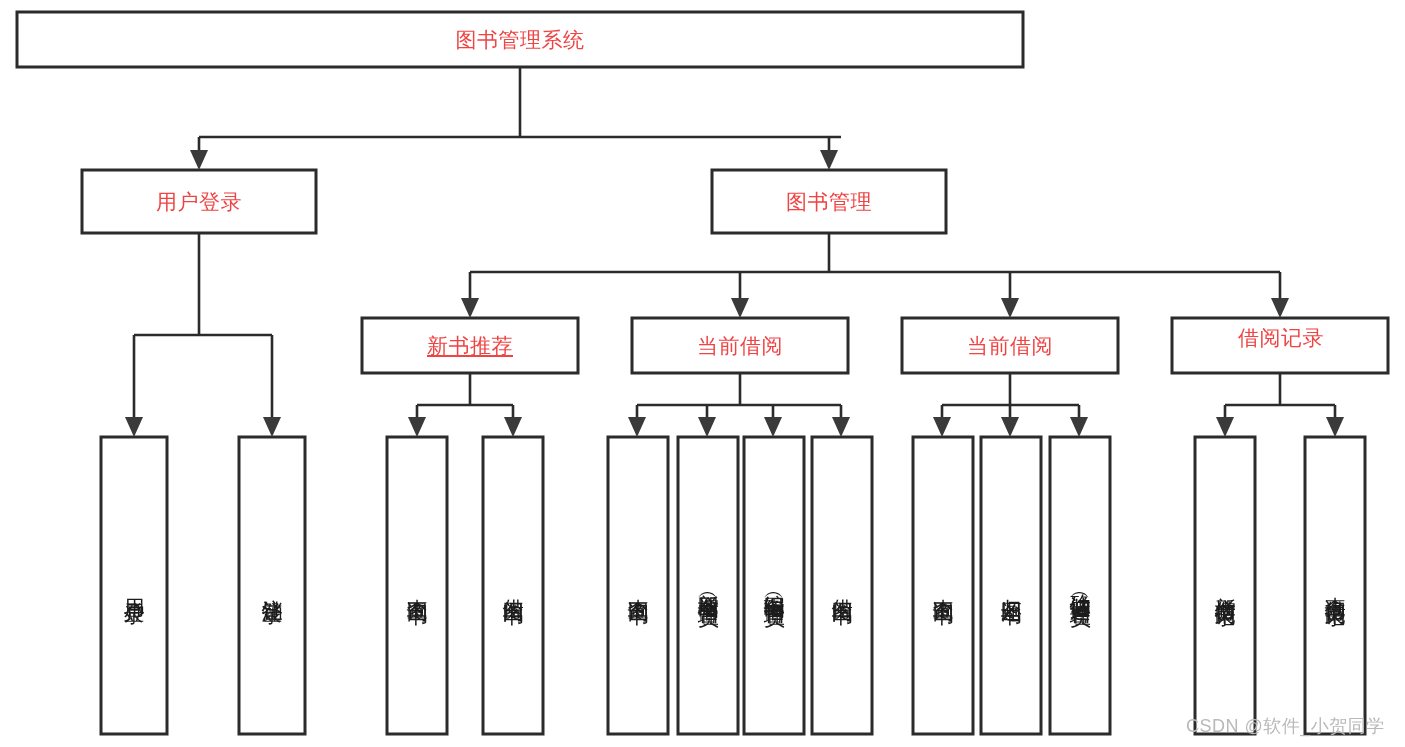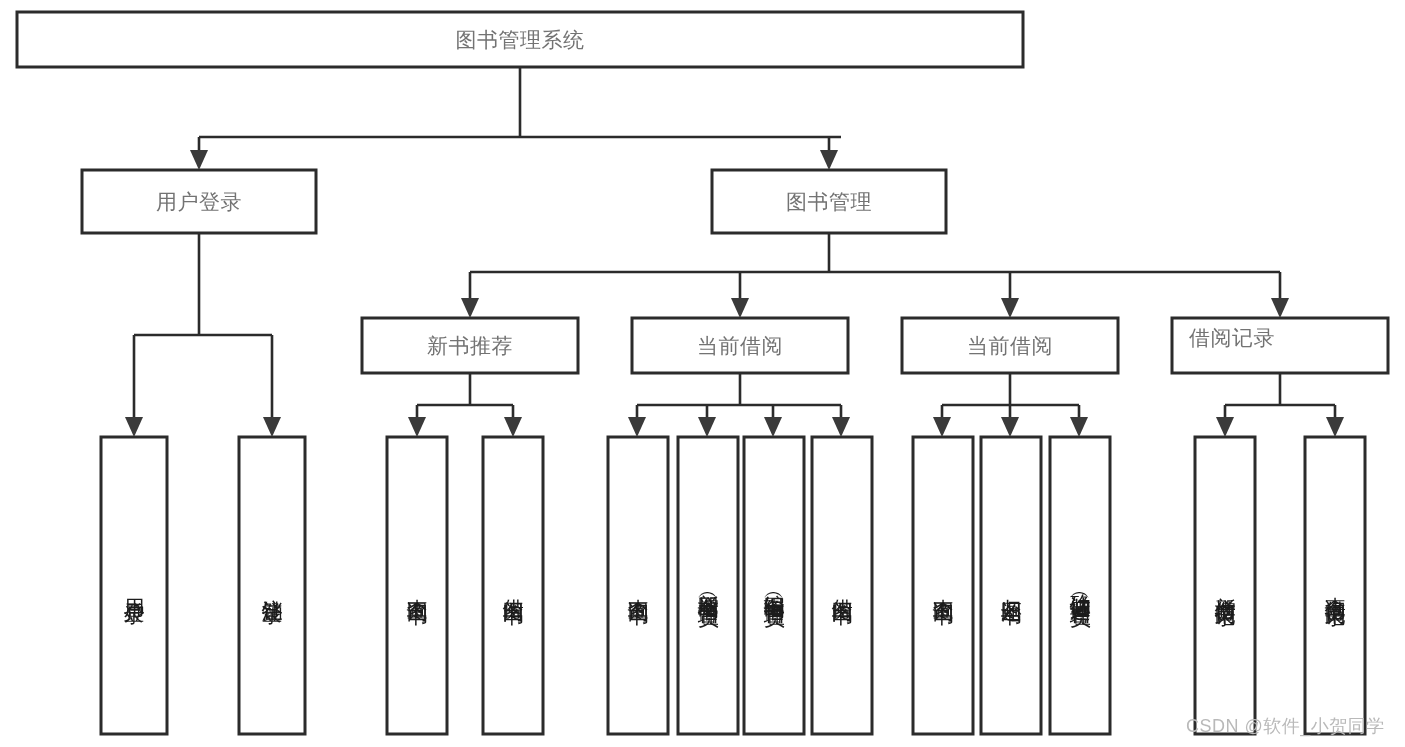--- a/index.html
+++ b/index.html
@@ -38,21 +38,21 @@
   }
   .arrow-head {
     fill: #3a3a3a;
     stroke: none;
   }
   .node-label-h {
     position: absolute;
     display: flex;
     align-items: center;
     justify-content: center;
-    color: #737373;
+    color: #ef4444;
     font-size: 21px;
     letter-spacing: 0.5px;
     white-space: nowrap;
     pointer-events: none;
   }
   .node-label-v {
     position: absolute;
     display: flex;
     align-items: center;
     justify-content: center;
@@ -183,24 +183,24 @@
 
     <rect class="node-box" x="1195" y="437" width="60" height="297"></rect>
     <rect class="node-box" x="1305" y="437" width="60" height="297"></rect>
   </svg>
 
   <div class="node-label-h" style="left:17px; top:12px; width:1006px; height:55px;">图书管理系统</div>
 
   <div class="node-label-h" style="left:82px; top:170px; width:234px; height:63px;">用户登录</div>
   <div class="node-label-h" style="left:712px; top:170px; width:234px; height:63px;">图书管理</div>
 
-  <div class="node-label-h" style="left:362px; top:318px; width:216px; height:55px;">新书推荐</div>
+  <div class="node-label-h" style="left:362px; top:318px; width:216px; height:55px;text-decoration:underline;">新书推荐</div>
   <div class="node-label-h" style="left:632px; top:318px; width:216px; height:55px;">当前借阅</div>
   <div class="node-label-h" style="left:902px; top:318px; width:216px; height:55px;">当前借阅</div>
-  <div class="node-label-h" style="left:1124px; top:318px; width:216px; height:39px;">借阅记录</div>
+  <div class="node-label-h" style="left:1173px; top:318px; width:216px; height:39px;">借阅记录</div>
 
   <div class="node-label-v" style="left:101px; top:437px; width:66px; height:297px;">用户登录</div>
   <div class="node-label-v" style="left:239px; top:437px; width:66px; height:297px;">注销登录</div>
 
   <div class="node-label-v" style="left:387px; top:437px; width:60px; height:297px;">查询图书</div>
   <div class="node-label-v" style="left:483px; top:437px; width:60px; height:297px;">借阅图书</div>
 
   <div class="node-label-v" style="left:608px; top:437px; width:60px; height:297px;">查询图书</div>
   <div class="node-label-v" style="left:678px; top:437px; width:60px; height:297px;">新增图书（管理员）</div>
   <div class="node-label-v" style="left:744px; top:437px; width:60px; height:297px;">编辑图书（管理员）</div>

